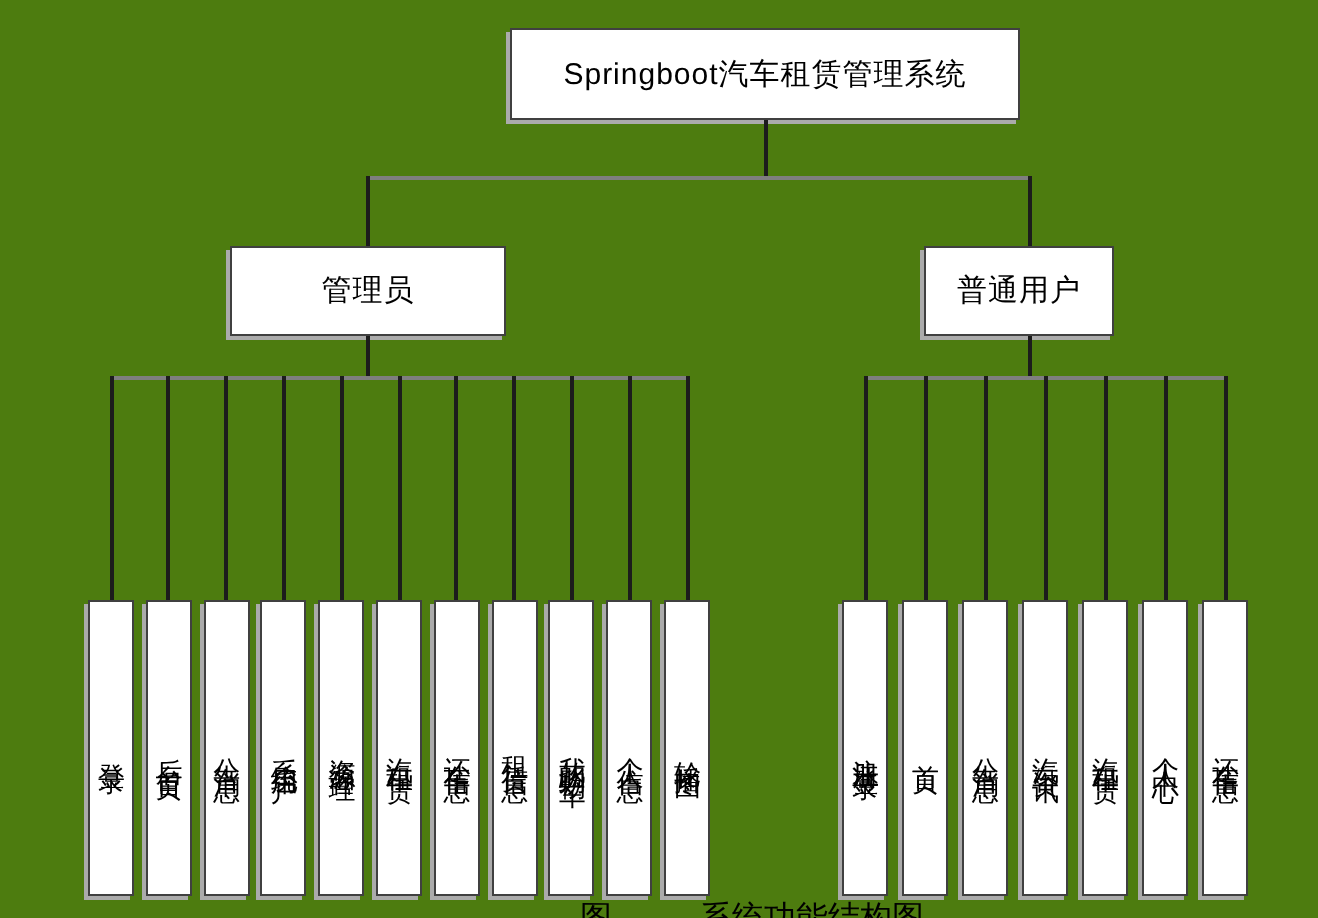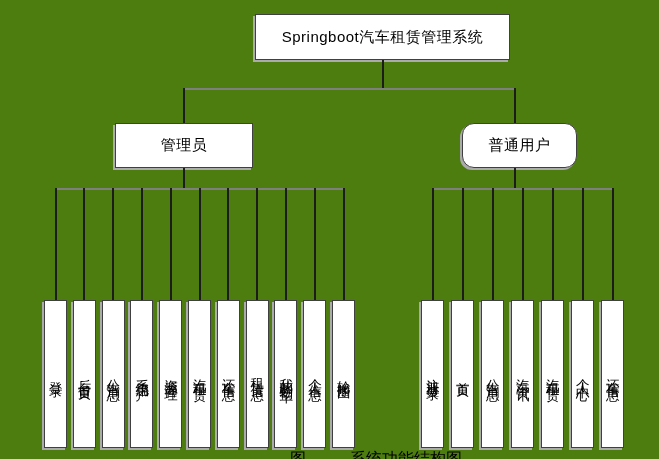--- a/index.html
+++ b/index.html
@@ -44,21 +44,21 @@
 </style>
 </head>
 <body>
 
 <div id="page">
 
   <div class="box node-h" style="left:255px; top:14px; width:255px; height:46px;">Springboot汽车租赁管理系统</div>
 
   <div class="box node-h" style="left:115px; top:123px; width:138px; height:45px;">管理员</div>
 
-  <div class="box node-h" style="left:462px; top:123px; width:115px; height:45px;border-radius:12px;">普通用户</div>
+  <div class="box node-h" style="left:462px; top:123px; width:95px; height:45px;">普通用户</div>
 
   <div id="connectors">
       <div class="vline" style="left: 381.5px; top: 60px; height: 30px;"></div>
       <div class="hline" style="left: 183px; top: 88px; width: 332.5px;"></div>
       <div class="vline" style="left: 183px; top: 88px; height: 35px;"></div>
       <div class="vline" style="left: 513.5px; top: 88px; height: 35px;"></div>
       <div class="vline" style="left: 183px; top: 168px; height: 22px;"></div>
       <div class="hline" style="left: 54.5px; top: 188px; width: 290px;"></div>
       <div class="vline" style="left: 54.5px; top: 188px; height: 112px;"></div>
       <div class="vline" style="left: 83.3px; top: 188px; height: 112px;"></div>

